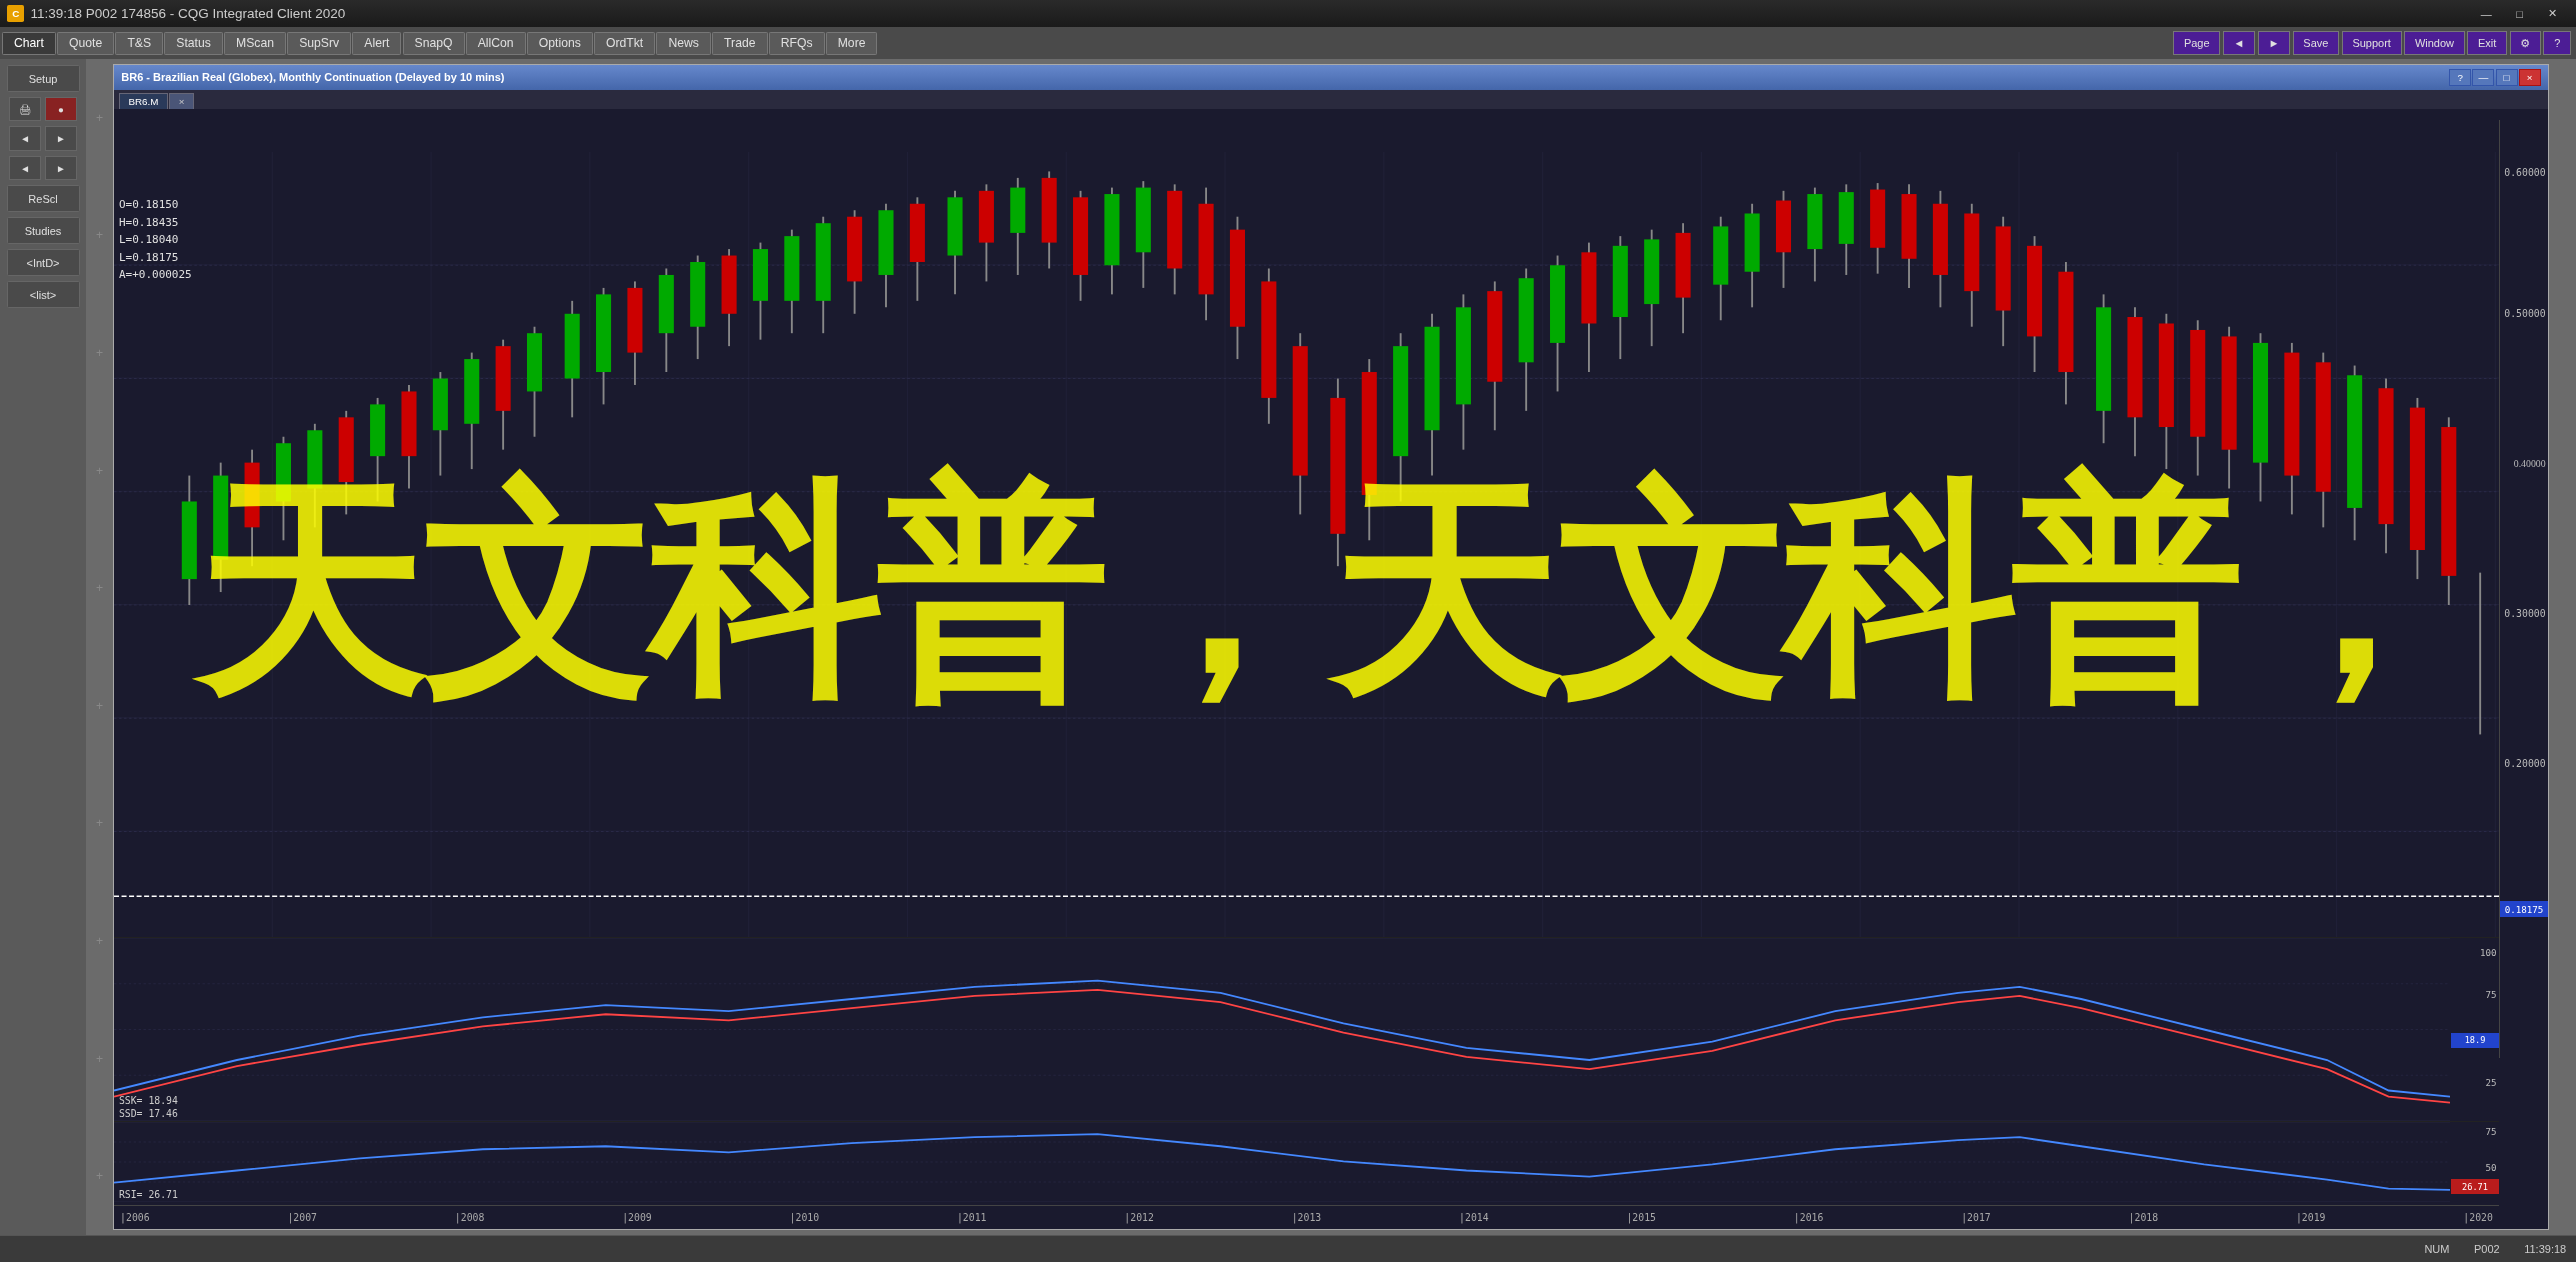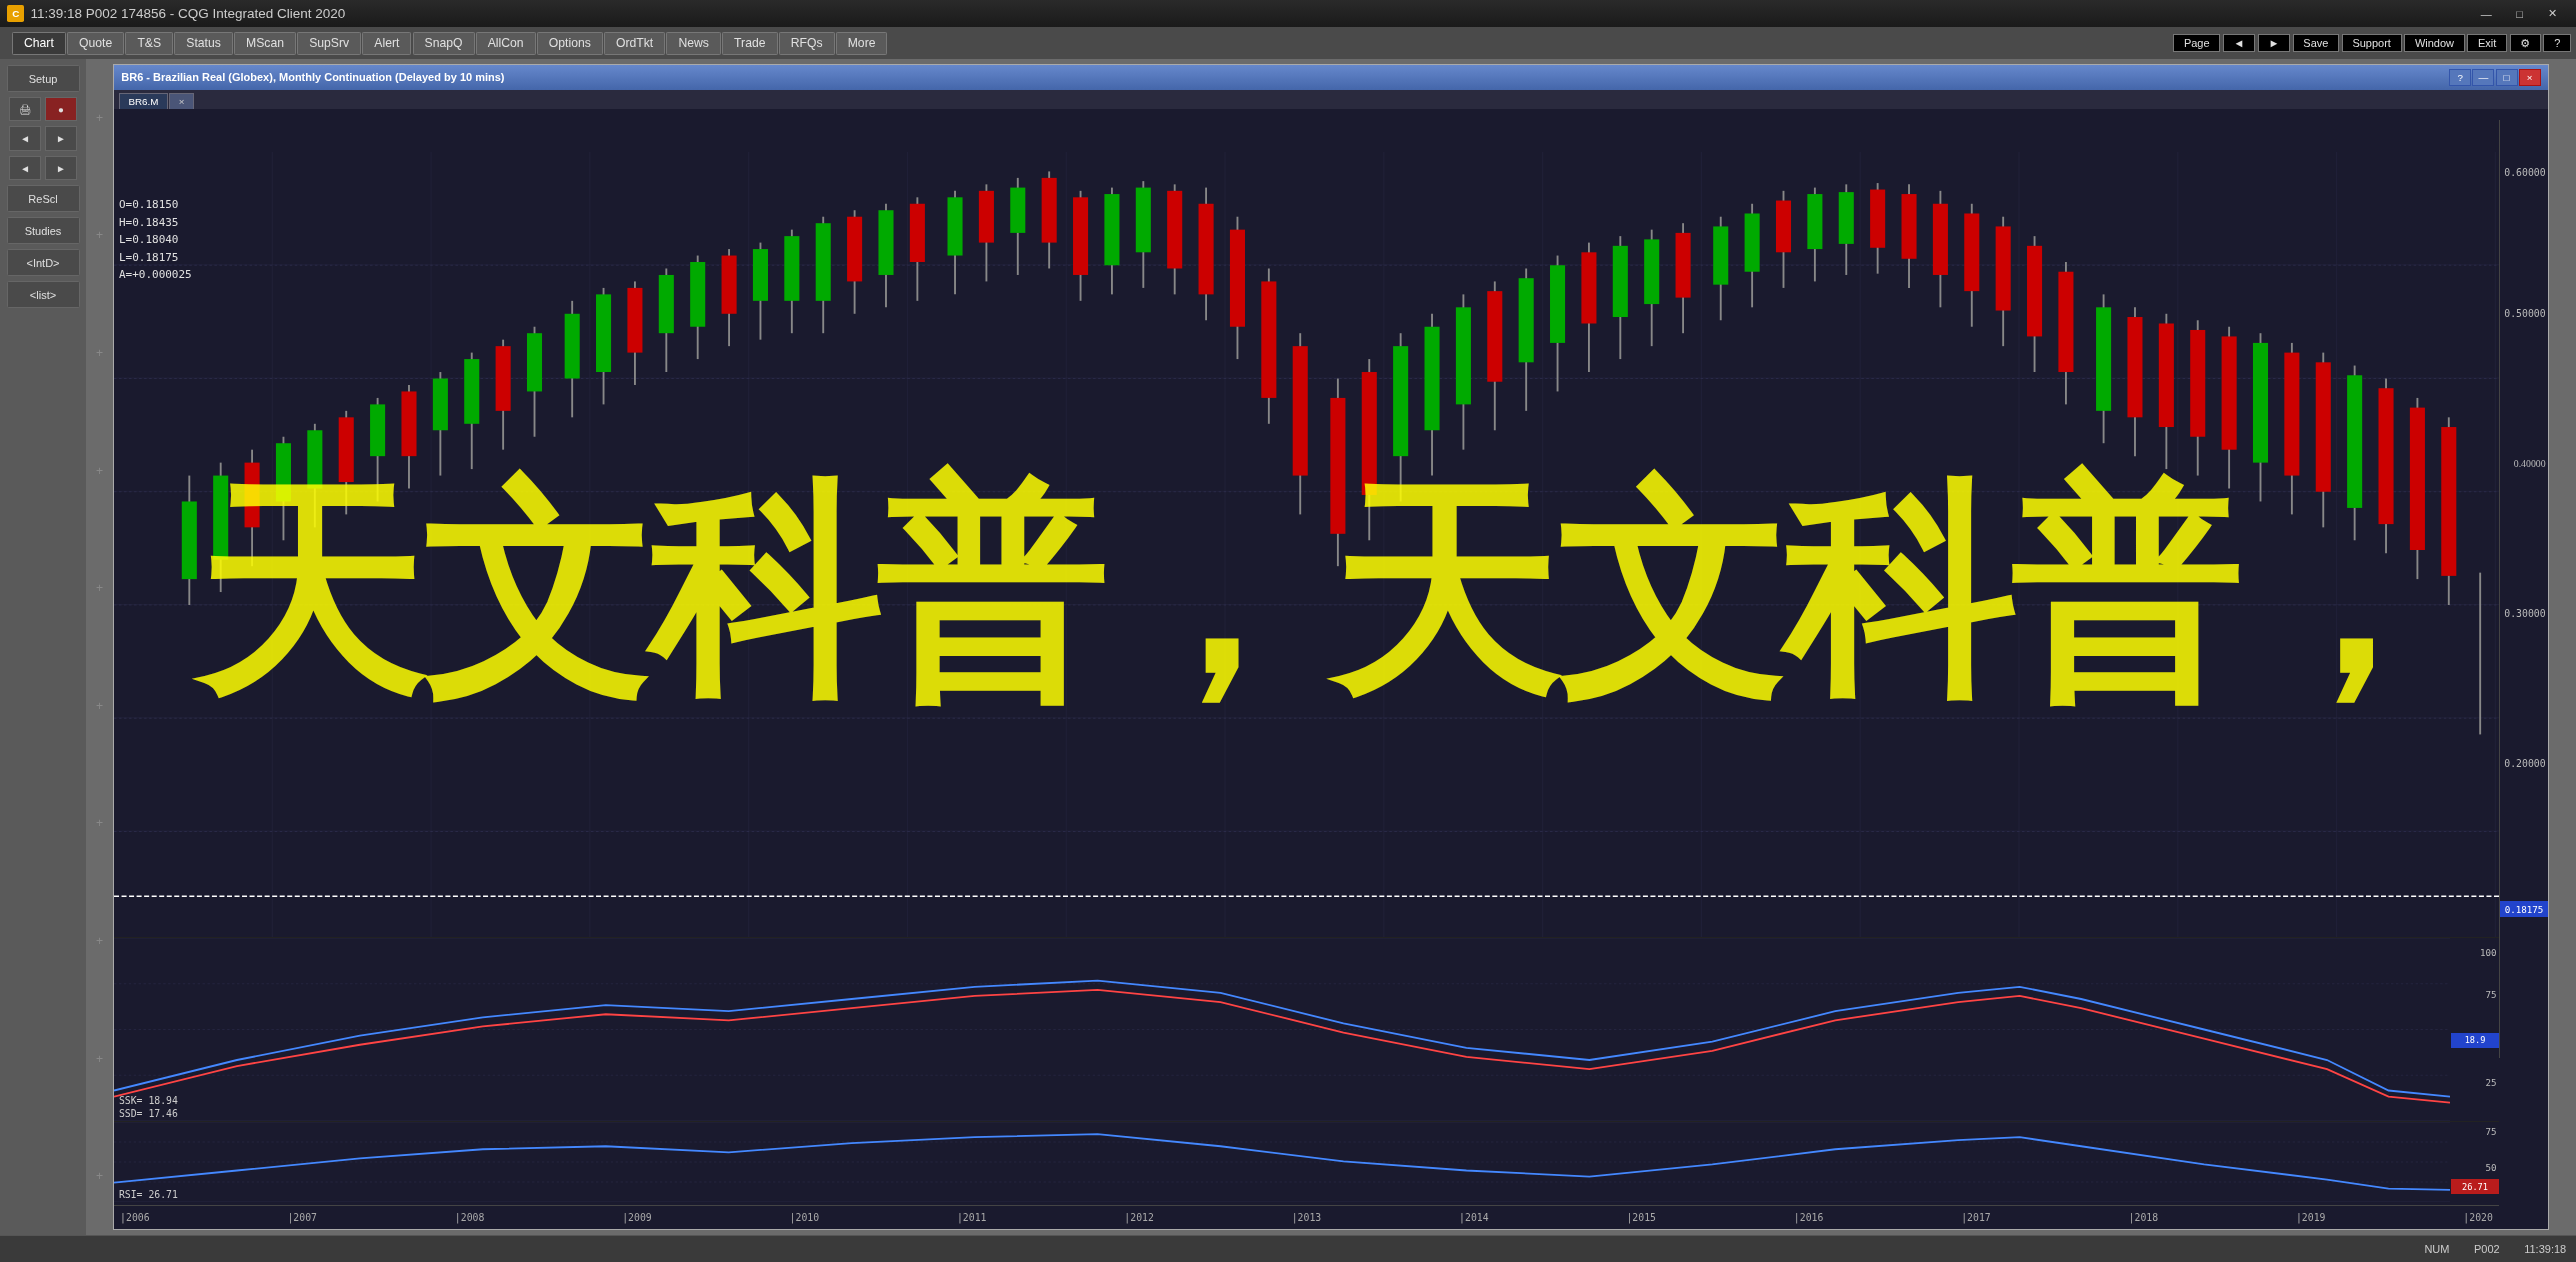--- a/index.html
+++ b/index.html
@@ -53,21 +53,21 @@
       display: flex; align-items: center; justify-content: center;
     }
 
     
     #menu-bar {
       width: 100%;
       height: 32px;
       background: #4a4a4a;
       display: flex;
       align-items: center;
-      padding: 0 12px;
+      padding: 0 2px;
       gap: 1.2px;
     }
     .menu-btn {
       height: 23px;
       padding: 0 11px;
       background: #5a5a5a;
       border: 0.6px solid #777;
       color: #e0e0e0;
       font-size: 12.2px;
       cursor: pointer;
@@ -81,23 +81,23 @@
       position: absolute;
       top: 27px;
       right: 0;
       height: 32px;
       display: flex;
       align-items: center;
       gap: 2.4px;
       padding-right: 4.9px;
     }
     .ctrl-btn {
-      height: 18px;
+      height: 24px;
       padding: 0 9.8px;
-      background: #000000;
+      background: #4c1d95;
       border: 0.6px solid #777;
       color: #e0e0e0;
       font-size: 11px;
       cursor: pointer;
     }
 
     
     #sidebar {
       position: absolute;
       left: 0;

